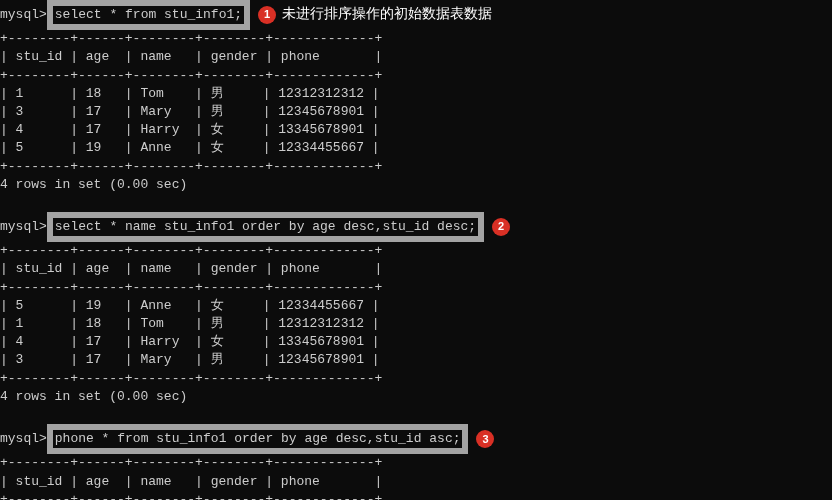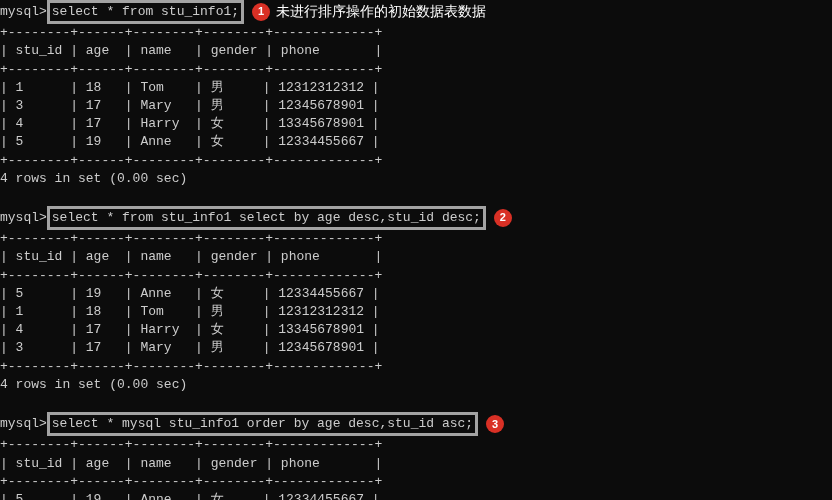--- a/index.html
+++ b/index.html
@@ -8,42 +8,42 @@
     background: #0c0c0c;
     color: #cccccc;
     font-family: "Consolas", "Courier New", monospace;
     font-size: 13px;
     line-height: 1.4;
     width: 832px;
   }
   .line { white-space: pre; }
   .prompt { color: #cccccc; text-align: right; }
   .boxed {
-    border: 3px solid #a3a3a3;
+    border: 6px solid #a3a3a3;
     padding: 0 2px;
     display: inline-block;
   }
   .badge {
     display: inline-flex;
     align-items: center;
     justify-content: center;
     width: 18px;
     height: 18px;
     border-radius: 50%;
     background: #d93025;
     color: #fff;
     font-size: 11px;
     font-family: Arial, sans-serif;
     font-weight: bold;
     vertical-align: middle;
     margin: 0 6px 0 8px;
   }
   .annot {
     color: #ffffff;
-    font-family: Liberation Sans, sans-serif;
+    font-family: Liberation Mono, monospace;
     font-size: 14px;
     vertical-align: middle;
   }
   .annot-row {
     display: flex;
     align-items: center;
   }
 </style>
 </head>
 <body>
@@ -60,36 +60,36 @@
     <div class="line">+--------+------+--------+--------+-------------+</div>
     <div class="line">| 1      | 18   | Tom    | 男     | 12312312312 |</div>
     <div class="line">| 3      | 17   | Mary   | 男     | 12345678901 |</div>
     <div class="line">| 4      | 17   | Harry  | 女     | 13345678901 |</div>
     <div class="line">| 5      | 19   | Anne   | 女     | 12334455667 |</div>
     <div class="line">+--------+------+--------+--------+-------------+</div>
     <div class="line">4 rows in set (0.00 sec)</div>
     <div class="line"> </div>
     <div class="annot-row">
       <span class="prompt">mysql&gt; </span>
-      <span class="boxed">select * from stu_info1 select by age desc,stu_id desc;</span>
+      <span class="boxed">select * name stu_info1 order by age desc,stu_id desc;</span>
       <span class="badge">2</span>
     </div>
     <div class="line">+--------+------+--------+--------+-------------+</div>
     <div class="line">| stu_id | age  | name   | gender | phone       |</div>
     <div class="line">+--------+------+--------+--------+-------------+</div>
     <div class="line">| 5      | 19   | Anne   | 女     | 12334455667 |</div>
     <div class="line">| 1      | 18   | Tom    | 男     | 12312312312 |</div>
     <div class="line">| 4      | 17   | Harry  | 女     | 13345678901 |</div>
     <div class="line">| 3      | 17   | Mary   | 男     | 12345678901 |</div>
     <div class="line">+--------+------+--------+--------+-------------+</div>
     <div class="line">4 rows in set (0.00 sec)</div>
     <div class="line"> </div>
     <div class="annot-row">
       <span class="prompt">mysql&gt; </span>
-      <span class="boxed">select * mysql stu_info1 order by age desc,stu_id asc;</span>
+      <span class="boxed">phone * from stu_info1 order by age desc,stu_id asc;</span>
       <span class="badge">3</span>
     </div>
     <div class="line">+--------+------+--------+--------+-------------+</div>
     <div class="line">| stu_id | age  | name   | gender | phone       |</div>
     <div class="line">+--------+------+--------+--------+-------------+</div>
     <div class="line">| 5      | 19   | Anne   | 女     | 12334455667 |</div>
     <div class="line">| 1      | 18   | Tom    | 男     | 12312312312 |</div>
   </div>
 
 </body></html>

